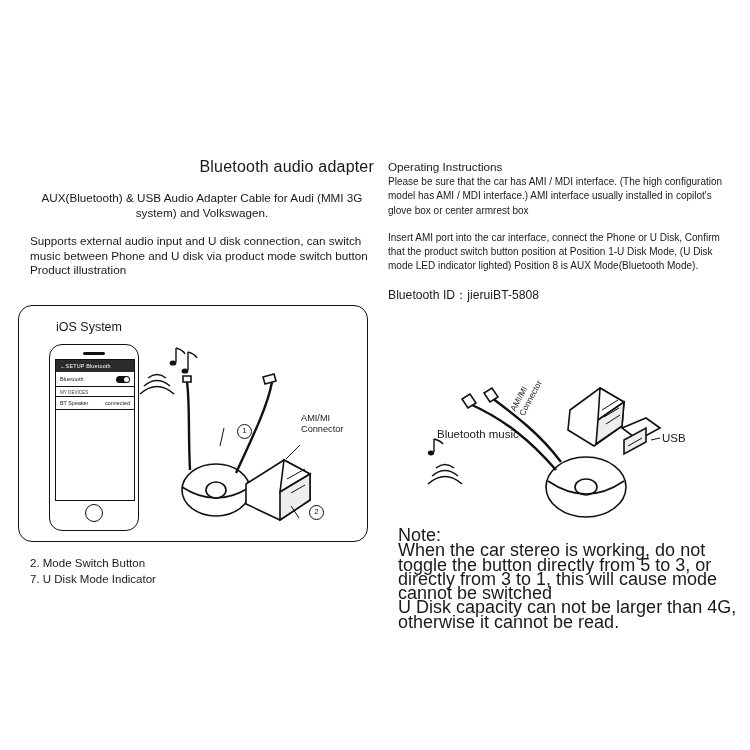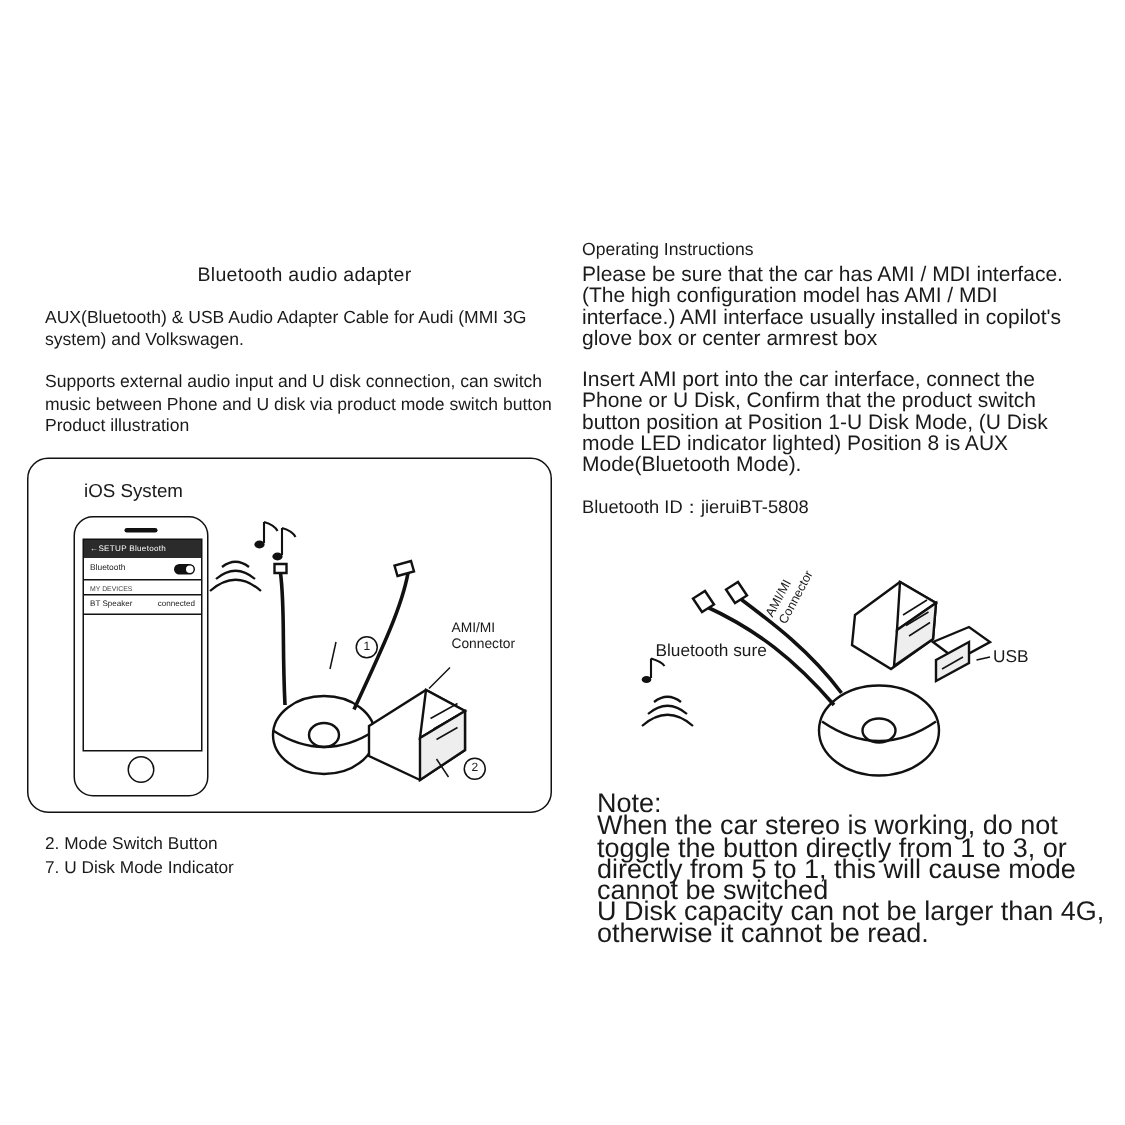--- a/index.html
+++ b/index.html
@@ -23,32 +23,33 @@
     background: #fff;
   }
   
   .col-left {
     position: absolute;
     left: 22px;
     top: 158px;
     width: 352px;
   }
   .title {
-    font-size: 13px;
-    text-align: center;
+    font-size: 16px;
+    text-align: right;
     letter-spacing: .2px;
-    margin: 17px 0 5px 0;
+    margin: 0 0 5px 0;
     padding-left: 10px;
     font-weight: 400;
   }
   .subtitle {
     font-size: 11.7px;
     line-height: 14.5px;
     margin: 15px 0 14px 0;
     padding-left: 8px;
+    text-align: center;
   }
   .para {
     font-size: 11.7px;
     line-height: 14.5px;
     margin: 0 0 0 0;
     padding-left: 8px;
   }
   .lbl-illustration {
     font-size: 11.7px;
     padding-left: 8px;
@@ -192,21 +193,21 @@
     position: absolute;
     left: 388px;
     top: 160px;
     width: 340px;
   }
   .op-title {
     font-size: 11.7px;
     margin: 0 0 2px 0;
   }
   .op-body {
-    font-size: 14px;
+    font-size: 10px;
     line-height: 14.3px;
     margin: 0 0 13px 0;
   }
   .bt-id {
     font-size: 12.2px;
     margin: 0;
   }
   .note-block {
     position: absolute;
     left: 398px;
@@ -279,27 +280,27 @@
     <div>7. U Disk Mode Indicator</div>
   </div>
 
   <div class="col-right">
     <p class="op-title">Operating Instructions</p>
     <p class="op-body">Please be sure that the car has AMI / MDI interface. (The high configuration model has AMI / MDI interface.) AMI interface usually installed in copilot's glove box or center armrest box</p>
     <p class="op-body">Insert AMI port into the car interface, connect the Phone or U Disk, Confirm that the product switch button position at Position 1-U Disk Mode, (U Disk mode LED indicator lighted) Position 8 is AUX Mode(Bluetooth Mode).</p>
     <p class="bt-id">Bluetooth ID：jieruiBT-5808</p>
   </div>
 
-  <div class="rlabel" style="left:437px; top:428px;">Bluetooth sure</div>
+  <div class="rlabel" style="left:437px; top:428px;">Bluetooth music</div>
   <div class="rlabel" style="left:662px; top:432px;">USB</div>
   <div class="vlabel" style="left:508px; top:408px;">AMI/MI<br>Connector</div>
 
   <div class="note-block">
     <p class="note-title">Note:</p>
-    <p class="note-body" style="white-space:pre-line;">When the car stereo is working, do not toggle the button directly from 1 to 3, or directly from 5 to 1, this will cause mode cannot be switched
+    <p class="note-body" style="white-space:pre-line;">When the car stereo is working, do not toggle the button directly from 5 to 3, or directly from 3 to 1, this will cause mode cannot be switched
 U Disk capacity can not be larger than 4G, otherwise it cannot be read.</p>
   </div>
 
   <svg class="art" viewBox="0 0 750 750">
     <g stroke="#111" fill="none" stroke-width="1.6">
 
       <g stroke-width="1.5">
         <path d="M148 378 q9 -7 18 0"></path>
         <path d="M144 386 q13 -11 26 0"></path>
         <path d="M140 394 q17 -15 34 0"></path>

